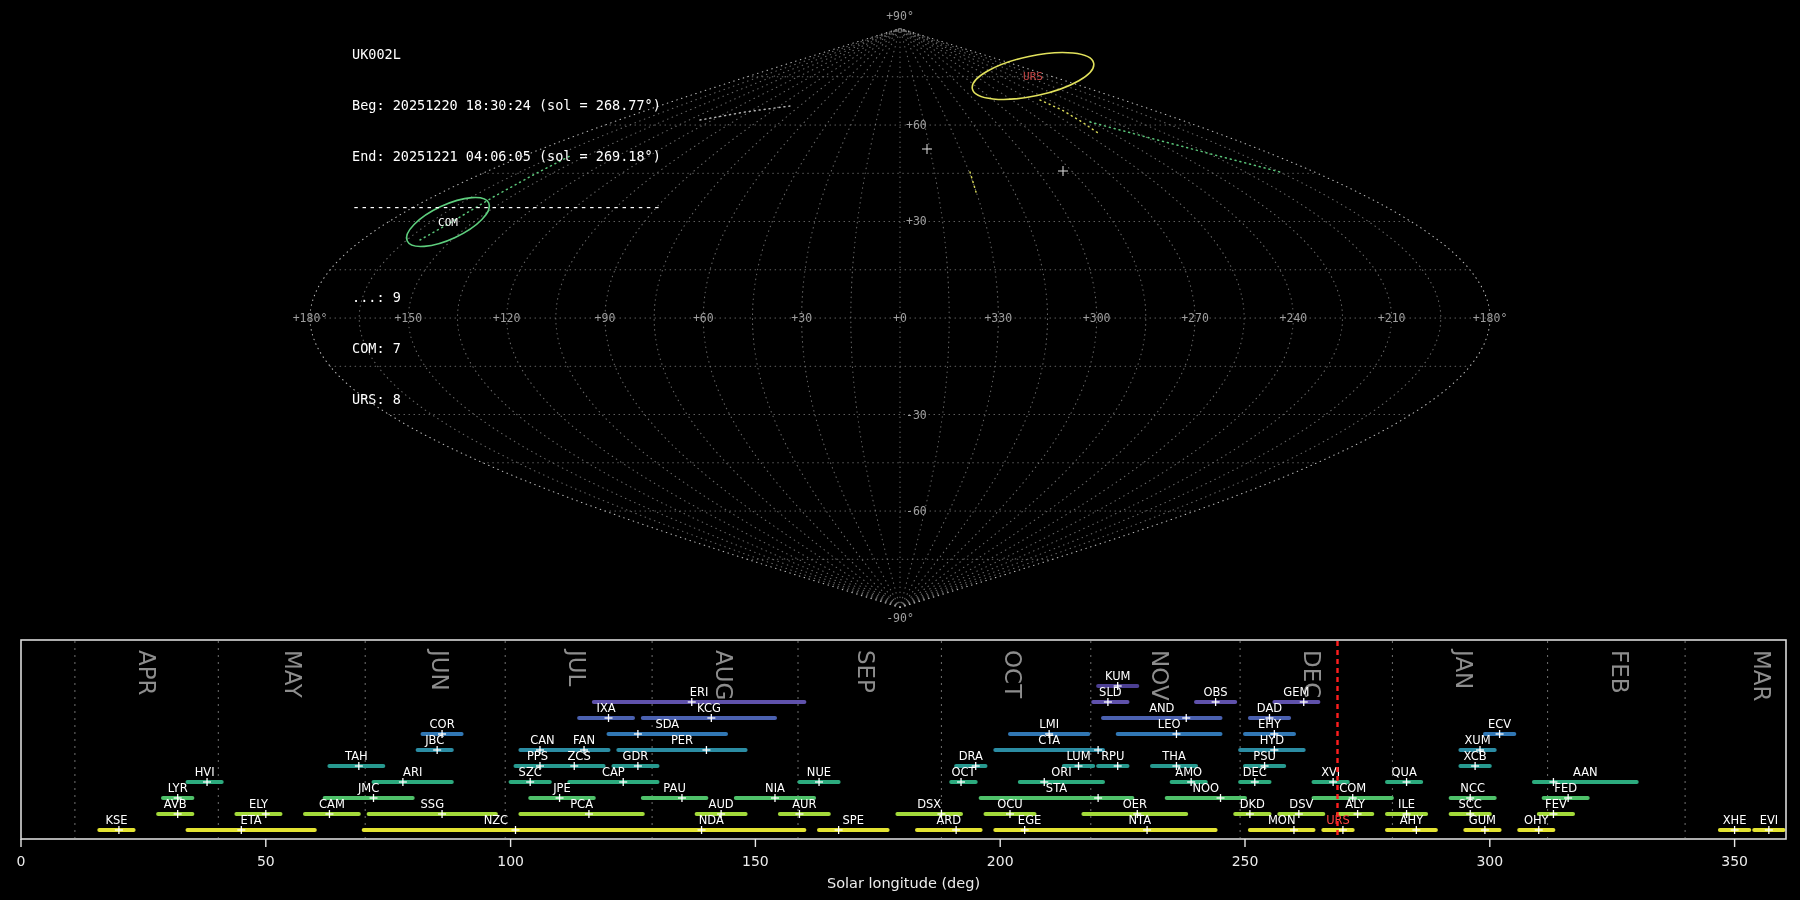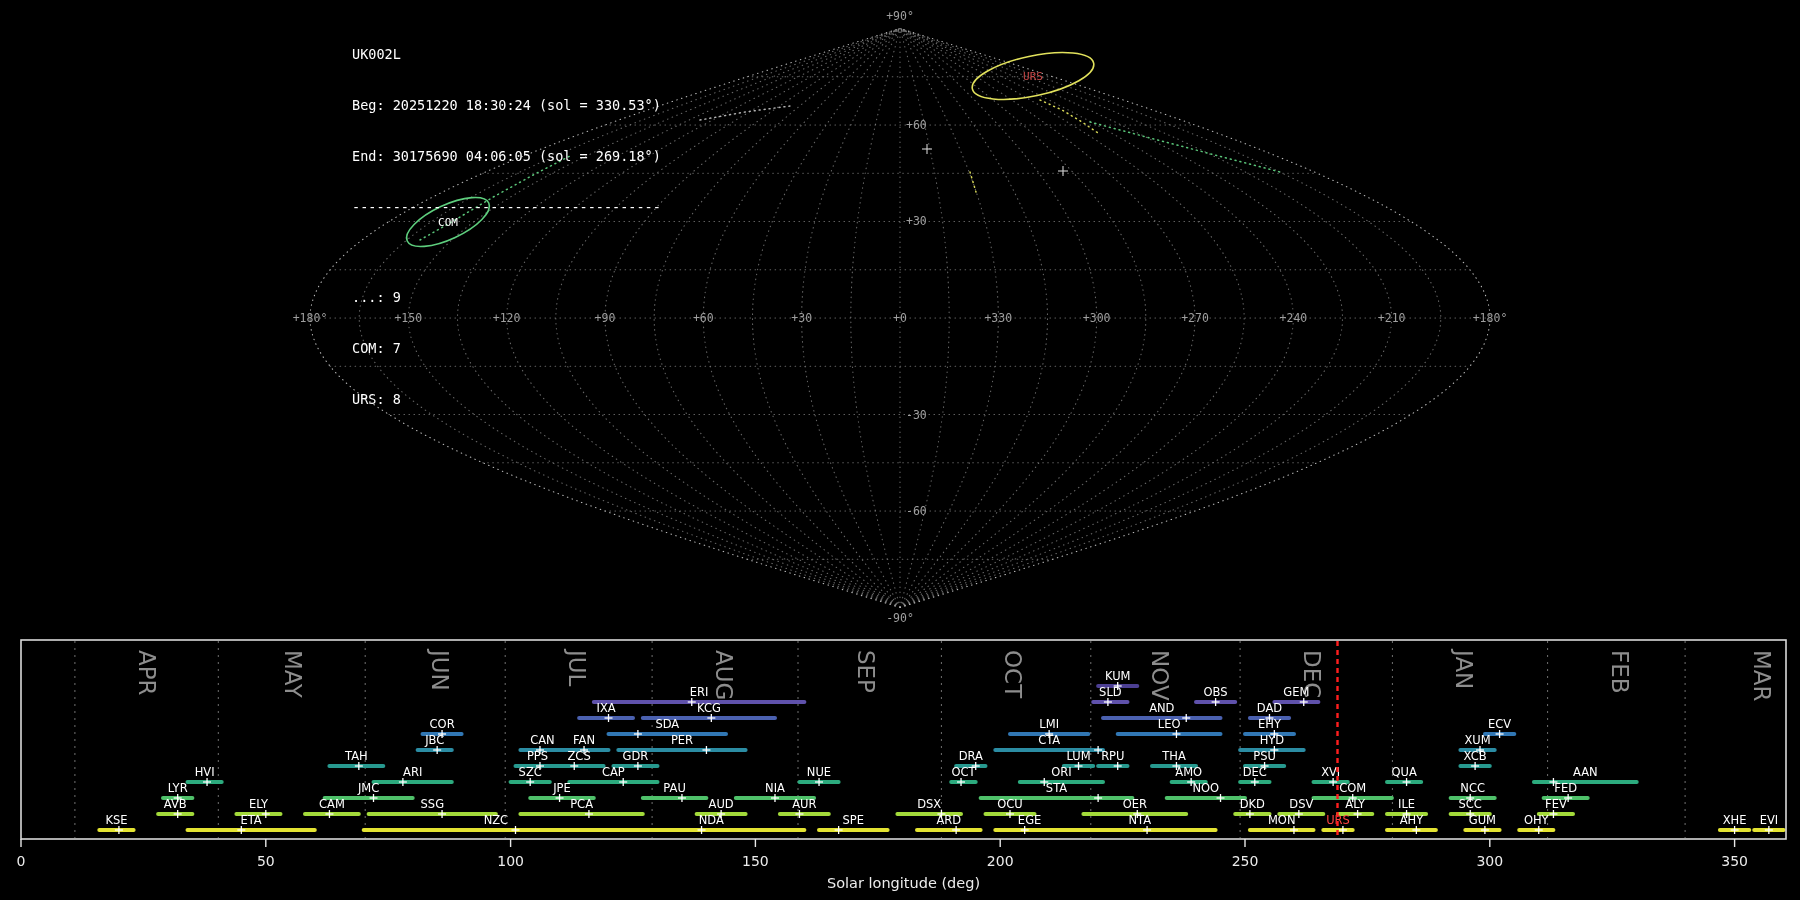--- a/index.html
+++ b/index.html
@@ -486,20 +486,20 @@
       <line x1="1489.8" y1="839" x2="1489.8" y2="847" class="tick"></line>
       <text x="1489.8" y="866" class="ticklabel">300</text>
       <line x1="1734.6" y1="839" x2="1734.6" y2="847" class="tick"></line>
       <text x="1734.6" y="866" class="ticklabel">350</text>
       <text x="903.5" y="888" class="axistitle">Solar longitude (deg)</text>
     </g>
 </svg>
 
 <div class="info">
   <div>UK002L</div>
-  <div>Beg: 20251220 18:30:24 (sol = 330.53°)</div>
-  <div>End: 30175690 04:06:05 (sol = 269.18°)</div>
+  <div>Beg: 20251220 18:30:24 (sol = 268.77°)</div>
+  <div>End: 20251221 04:06:05 (sol = 269.18°)</div>
   <div>--------------------------------------</div>
   <div class="gap"></div>
   <div>...: 9</div>
   <div>COM: 7</div>
   <div>URS: 8</div>
 </div>
 
 </body></html>

